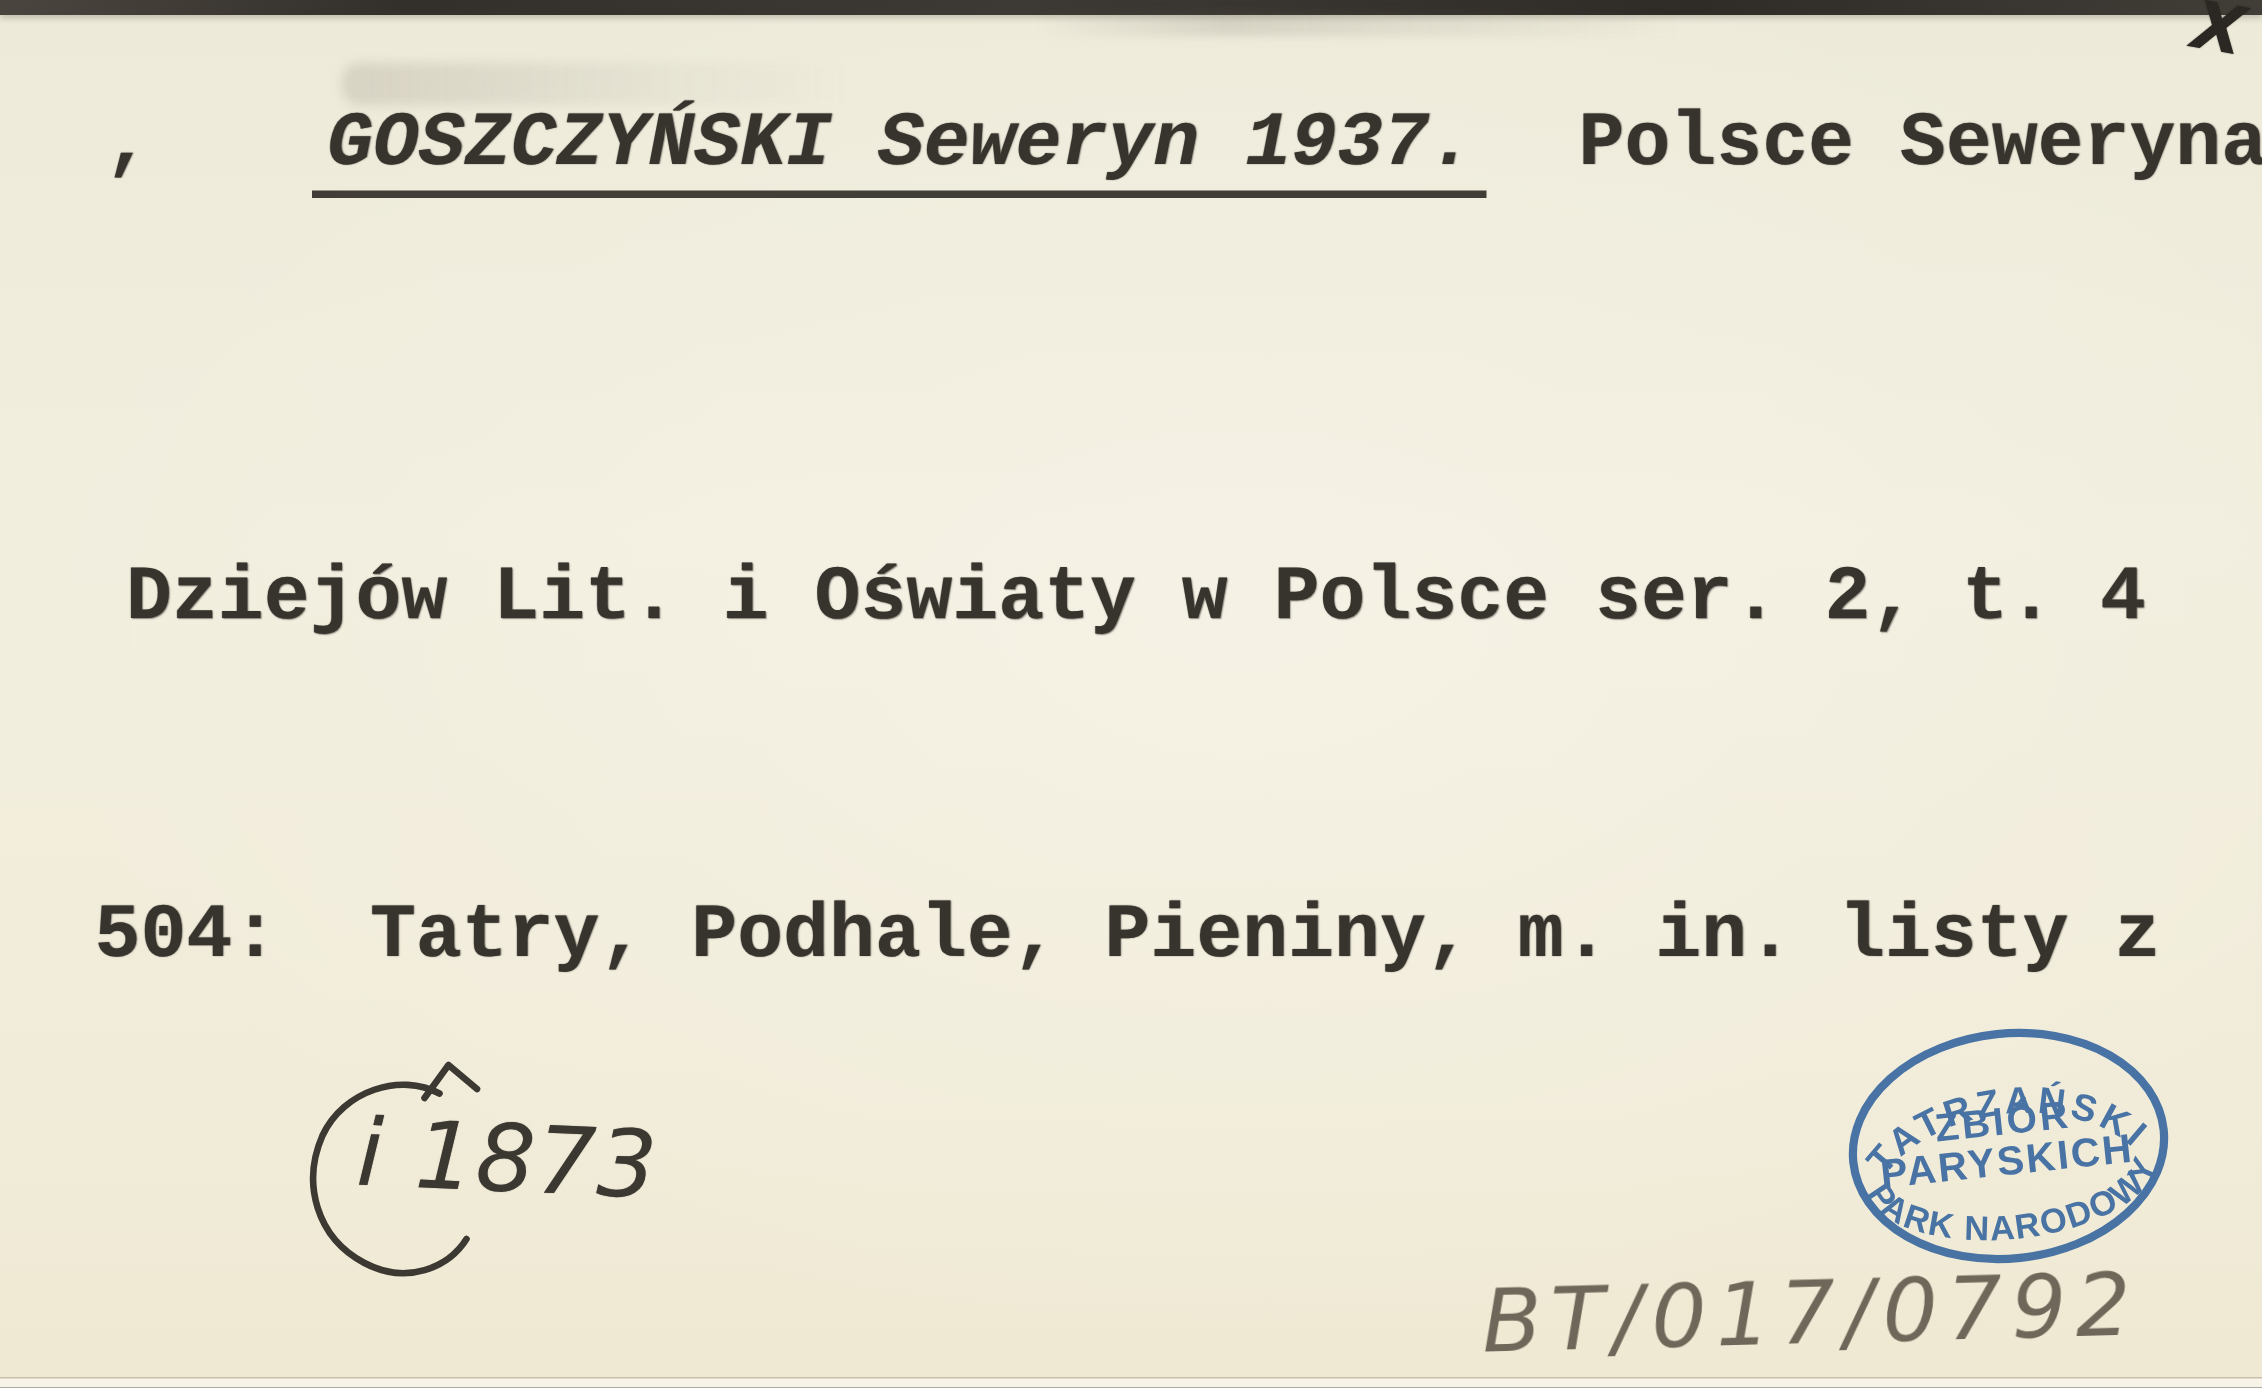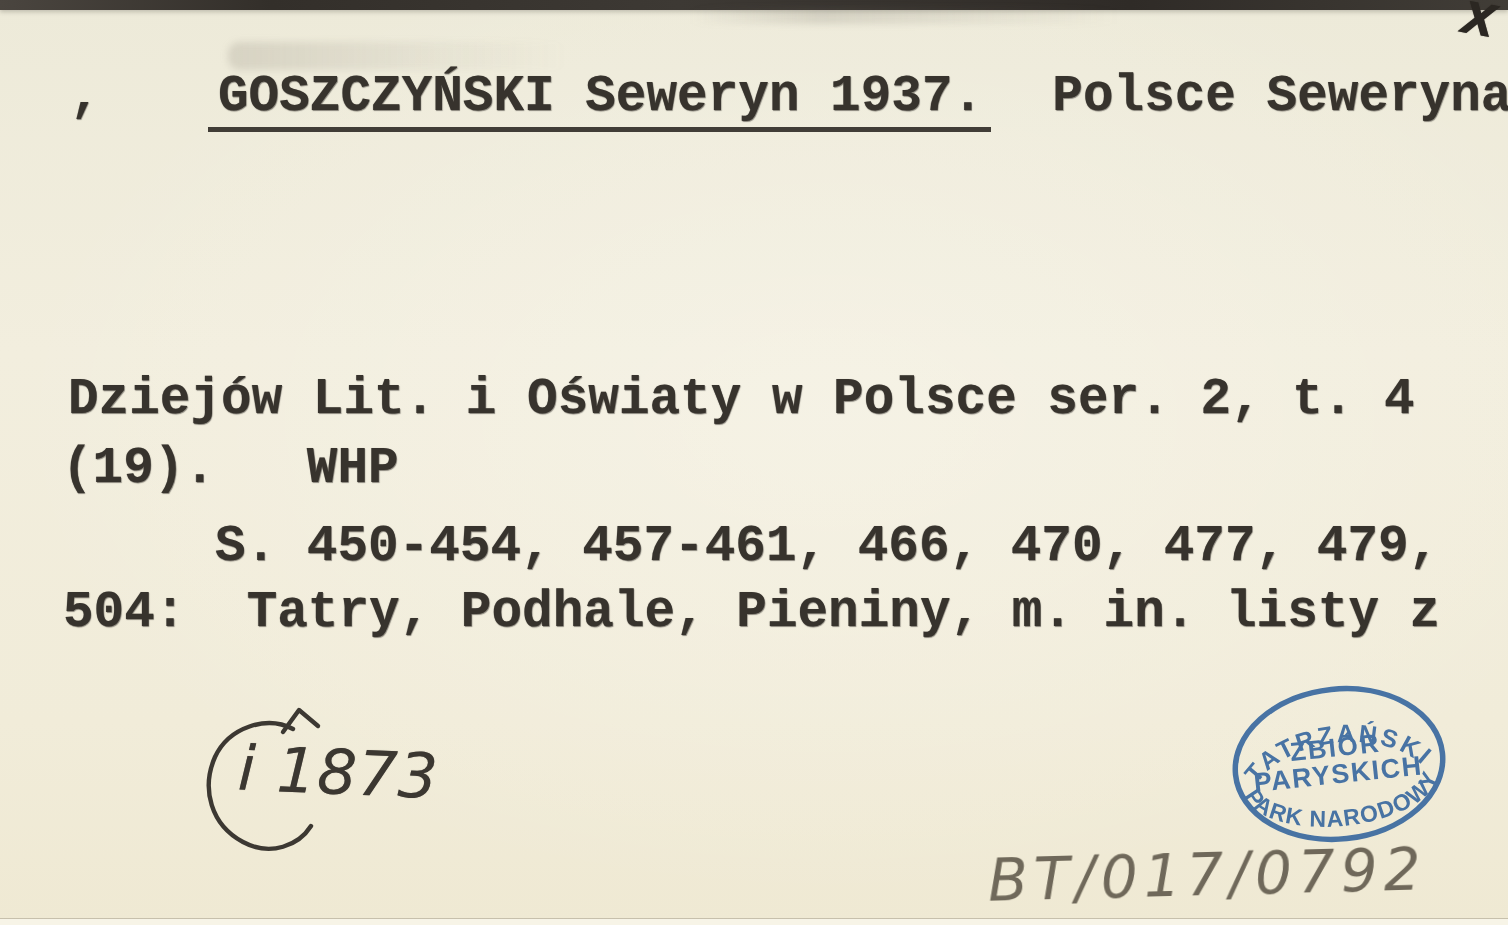--- a/index.html
+++ b/index.html
@@ -38,21 +38,21 @@
     position:absolute;
     font:bold 51px/56px "Liberation Mono","DejaVu Sans Mono",monospace;
     color:#37332d;
     white-space:pre;
     letter-spacing:0;
     text-shadow:0.6px 0.6px 0.9px rgba(42,38,33,.5), -0.3px 0 0.7px rgba(42,38,33,.35);
   }
   .u{
     display:inline-block;
     border-bottom:5px solid rgba(50,46,40,.92);
-    padding:0 8px 2px 10px;margin-left:-10px;
+    padding:0 8px 2px 10px;margin-left:-10px;font-style:italic;
   }
   .corner-x{
     position:absolute;left:1462px;top:-2px;
     font:bold italic 44px/44px "DejaVu Sans",sans-serif;
     color:#2b2722;transform:rotate(10deg);
     text-shadow:0 0 1px rgba(35,30,25,.6);
   }
   
   .hand-note{
     position:absolute;left:238px;top:738px;
@@ -85,24 +85,22 @@
   <div class="scan-smudge"></div>
   <div class="ghost-smudge"></div>
   <div class="scan-edge-bottom"></div>
 
   <div class="corner-x">X</div>
 
   <div class="tline" style="left:70px;top:69px">,</div>
 
   <div class="tline" style="left:218px;top:69px"><span class="u">GOSZCZYŃSKI Seweryn 1937.</span><span>  Polsce Seweryna</span></div>
 
-  <div class="tline" style="left:68px;top:372px">Dziejów Lit. i Oświaty w Polsce ser. 2, t. 4</div>
-  <div class="tline" style="left:62px;top:441px">(19).   WHP</div>
-  <div class="tline" style="left:215px;top:519px">S. 450-454, 457-461, 466, 470, 477, 479,</div>
-  <div class="tline" style="left:63px;top:585px">504:  Tatry, Podhale, Pieniny, m. in. listy z</div>
+  <div class="tline" style="left:84px;top:372px">Dziejów Lit. i Oświaty w Polsce ser. 2, t. 4</div>
+  <div class="tline" style="left:63px;top:597px">504:  Tatry, Podhale, Pieniny, m. in. listy z</div>
 
   <svg class="hand-svg" width="260" height="170" viewBox="0 0 260 170">
     <path d="M 88 37 L 104 15 L 123 31"></path>
     <path d="M 98 34 C 72 20, 34 32, 20 62 C 6 94, 16 130, 48 147 C 76 162, 104 150, 116 131"></path>
   </svg>
   <div class="hand-note">i 1873</div>
 
   <svg class="stamp" width="242" height="172" viewBox="0 0 242 172">
     <defs>
       <path id="arcTop" d="M 22 114 A 95 62 0 0 1 208 114"></path>

